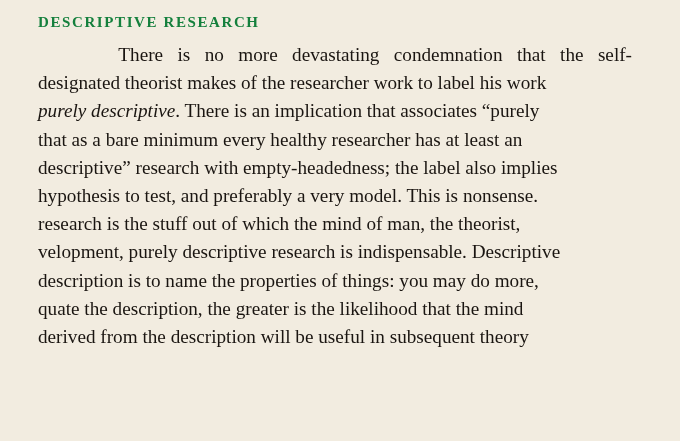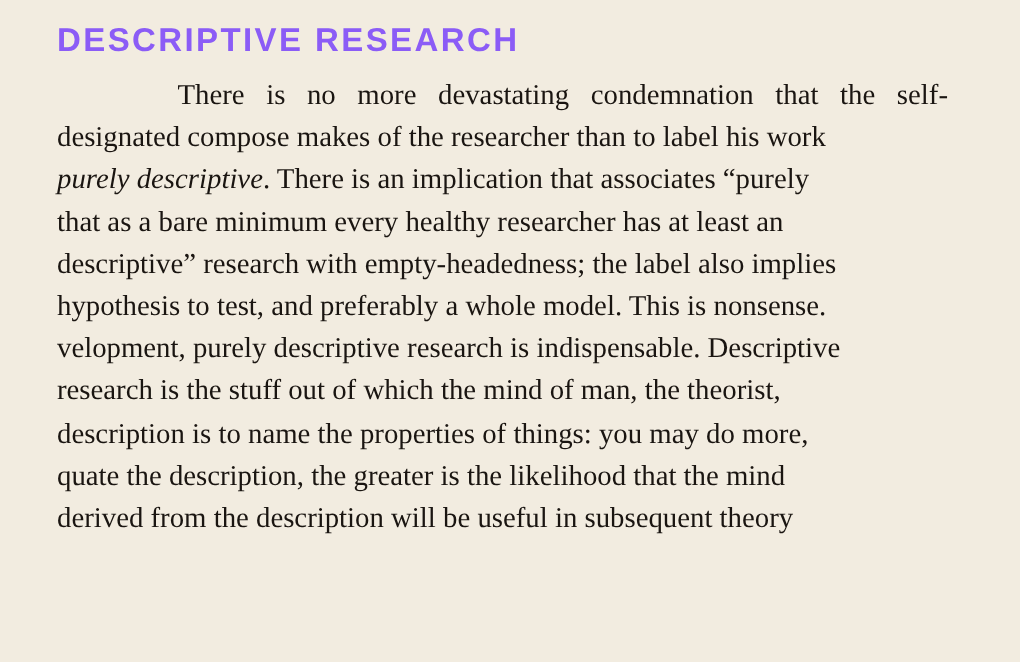--- a/index.html
+++ b/index.html
@@ -16,26 +16,26 @@
   }
   .page {
     position: relative;
     width: 680px;
     height: 441px;
     background: #f2ece0;
     box-sizing: border-box;
     padding: 14px 48px 0 38px;
   }
   .heading {
-    font-family: Liberation Sans, sans-serif;
-    font-size: 22px;
+    font-family: Liberation Serif, serif;
+    font-size: 15px;
     font-weight: bold;
     letter-spacing: 1.6px;
     margin: 0 0 10px 0;
-    color: #8b5cf6;
+    color: #15803d;
     white-space: nowrap;
   }
   .indent {
     display: inline-block;
     width: 26px;
   }
   em {
     font-style: italic;
   }
   .lines {
@@ -61,29 +61,29 @@
 
 <div class="page">
 
   <h1 class="heading">DESCRIPTIVE RESEARCH</h1>
 
   <div class="lines">
     <span class="line justify">
         <span class="indent"></span>
         <span>There   is   no   more   devastating   condemnation   that   the   self-</span>
       </span>
-    <span class="line">designated compose makes of the researcher than to label his work</span>
+    <span class="line">designated theorist makes of the researcher work to label his work</span>
     <span class="line"><em>purely descriptive</em>. There is an implication that associates “purely</span>
     <span class="line">that as a bare minimum every healthy researcher has at least an</span>
     <span class="line">descriptive” research with empty-headedness; the label also implies</span>
-    <span class="line">hypothesis to test, and preferably a whole model. This is nonsense.</span>
+    <span class="line">hypothesis to test, and preferably a very model. This is nonsense.</span>
   </div>
 
   <div class="lines">
+    <span class="line">research is the stuff out of which the mind of man, the theorist,</span>
     <span class="line">velopment, purely descriptive research is indispensable. Descriptive</span>
-    <span class="line">research is the stuff out of which the mind of man, the theorist,</span>
     <span class="line">description is to name the properties of things: you may do more,</span>
     <span class="line">quate the description, the greater is the likelihood that the mind</span>
     <span class="line">derived from the description will be useful in subsequent theory</span>
 
   </div>
 
 </div>
 
 </body></html>

